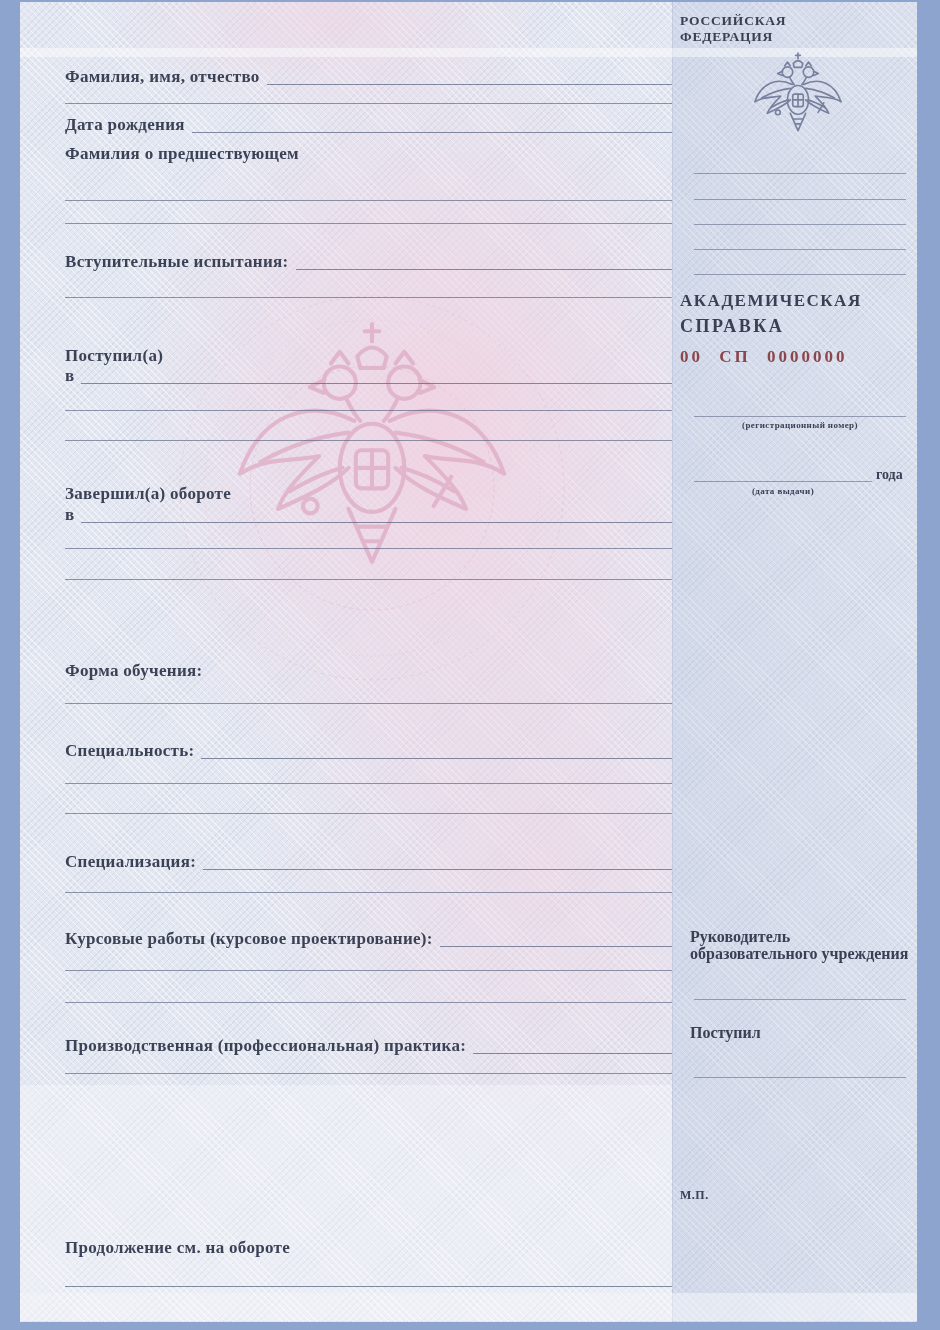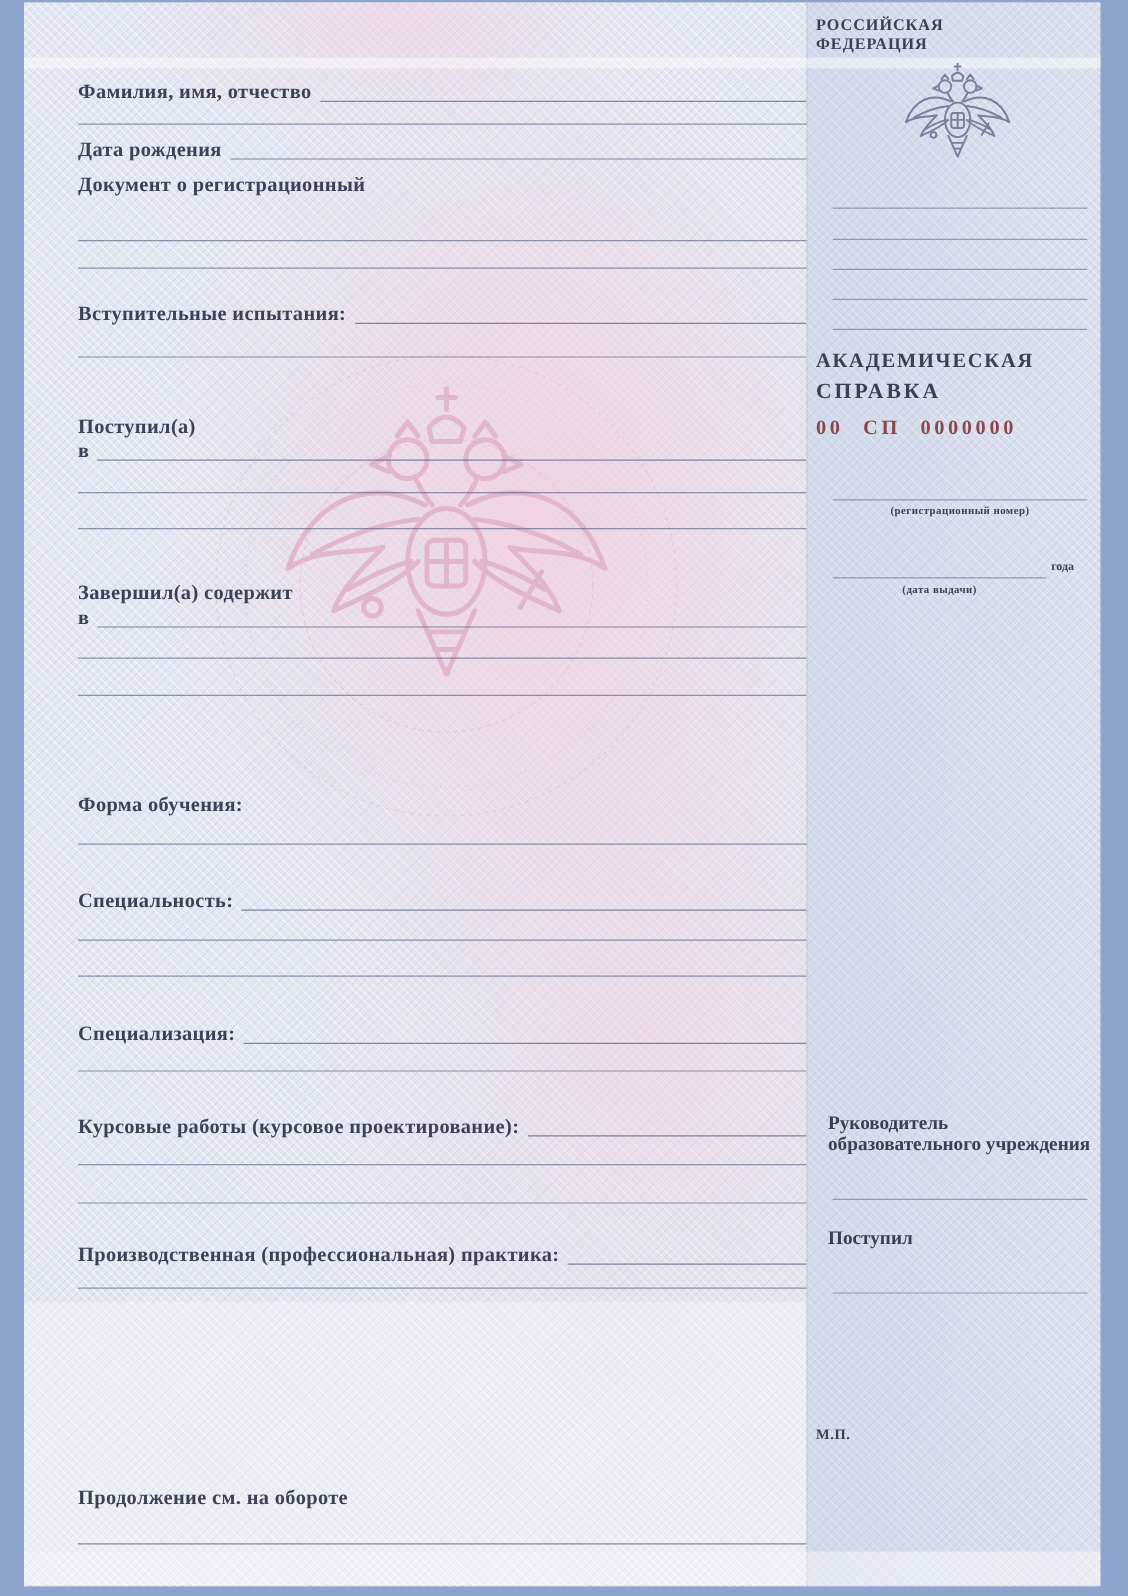--- a/index.html
+++ b/index.html
@@ -44,21 +44,21 @@
   .hline { position:absolute; left:65px; right:268px; height:0; border-top:1.2px solid rgba(88,98,128,0.65); }
 
   .side-center { position:absolute; left:680px; width:237px; text-align:left; }
   .country { font-weight:bold; font-size:13.5px; line-height:16px; letter-spacing:0.8px; color:#3a4053; }
   .hline-r { position:absolute; left:694px; width:212px; height:0; border-top:1.1px solid rgba(88,98,128,0.55); }
   .title1 { font-weight:bold; font-size:17px; letter-spacing:1.5px; color:#3a4053; }
   .title2 { font-weight:bold; font-size:18px; letter-spacing:2.5px; color:#3a4053; }
   .serial { font-weight:bold; font-size:17px; letter-spacing:3px; word-spacing:9px; color:#8a464b; }
   .caption { position:absolute; font-weight:bold; font-size:9px; letter-spacing:0.4px; color:#3a4053; text-align:center; }
   .side-label { position:absolute; left:690px; width:222px; font-weight:bold; font-size:16px; line-height:17px; color:#3a4053; text-align:left; }
-  .year { position:absolute; left:876px; top:467px; font-weight:bold; font-size:10px; color:#3a4053; }
+  .year { position:absolute; left:876px; top:467px; font-weight:bold; font-size:14px; color:#3a4053; }
   .seal { font-weight:bold; font-size:12px; letter-spacing:0.5px; color:#3a4053; }
 </style>
 </head>
 <body>
 
 <svg width="0" height="0" style="position:absolute" aria-hidden="true">
   <symbol id="dbl-eagle" viewBox="0 0 100 95">
     <g stroke-linecap="round" stroke-linejoin="round">
       <path d="M50,1 v6 M47.5,3.5 h5"></path>
       <path d="M45,12 q5,-6 10,0 l-1,4 h-8 z"></path>
@@ -114,21 +114,21 @@
     <span class="fill"></span>
   </div>
   <div class="hline" style="top:103px"></div>
 
   <div class="row" style="top:113px">
     <span class="lbl">Дата рождения</span>
     <span class="fill"></span>
   </div>
 
   <div class="row" style="top:142px">
-    <span class="lbl">Документ о регистрационный</span>
+    <span class="lbl">Фамилия о предшествующем</span>
   </div>
   <div class="hline" style="top:200px"></div>
   <div class="hline" style="top:223px"></div>
 
   <div class="row" style="top:250px">
     <span class="lbl">Вступительные испытания:</span>
     <span class="fill"></span>
   </div>
   <div class="hline" style="top:297px"></div>
 
@@ -136,21 +136,21 @@
     <span class="lbl">Поступил(а)</span>
   </div>
   <div class="row" style="top:364px">
     <span class="lbl">в</span>
     <span class="fill"></span>
   </div>
   <div class="hline" style="top:410px"></div>
   <div class="hline" style="top:440px"></div>
 
   <div class="row" style="top:482px">
-    <span class="lbl">Завершил(а) содержит</span>
+    <span class="lbl">Завершил(а) обороте</span>
   </div>
   <div class="row" style="top:503px">
     <span class="lbl">в</span>
     <span class="fill"></span>
   </div>
   <div class="hline" style="top:548px"></div>
   <div class="hline" style="top:579px"></div>
 
   <div class="row" style="top:659px">
     <span class="lbl">Форма обучения:</span>

